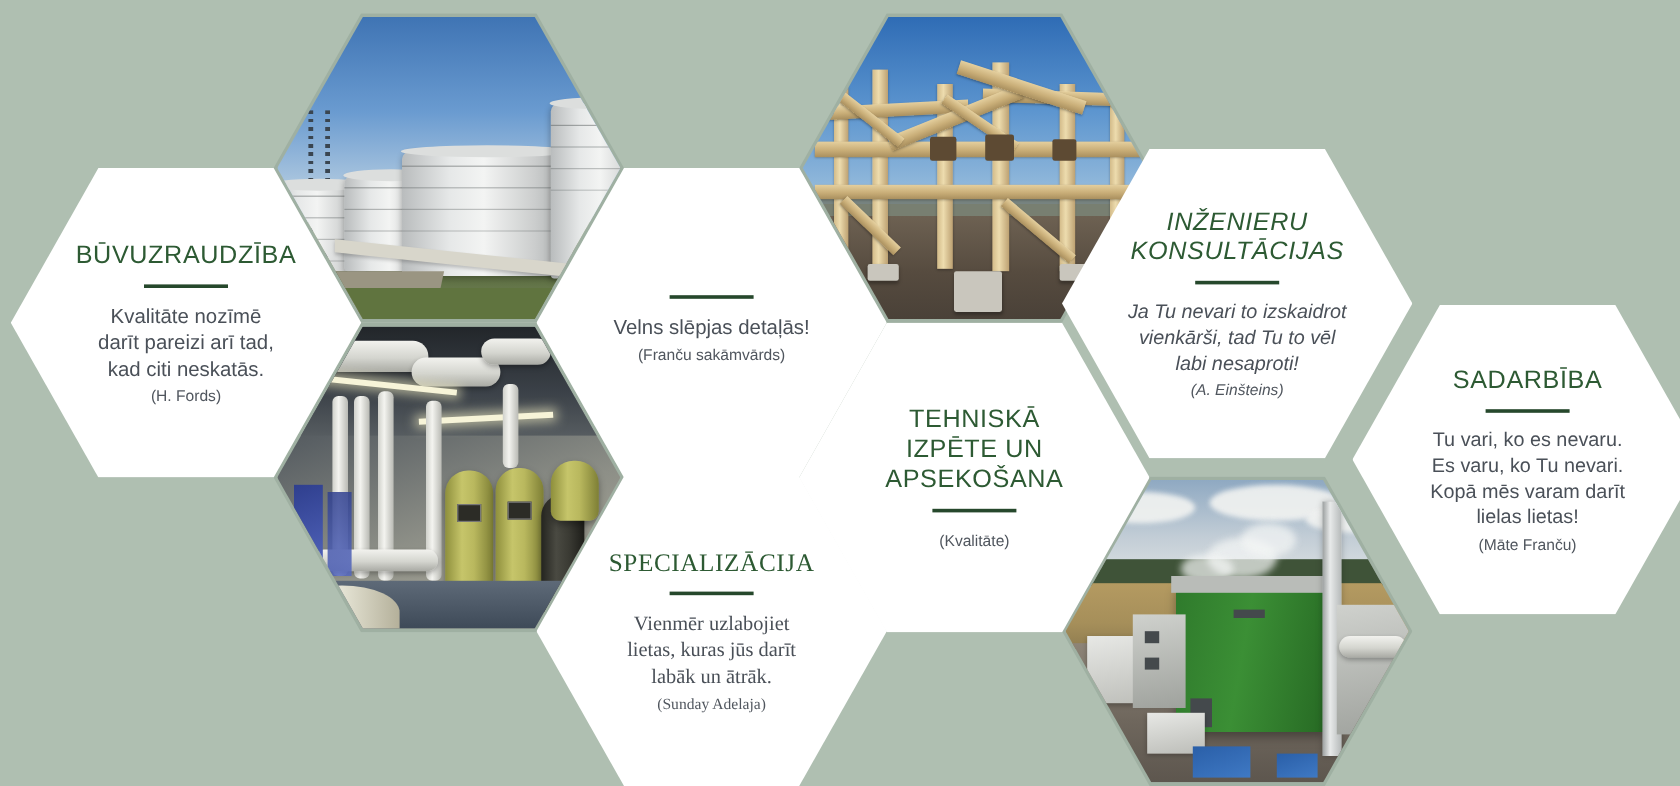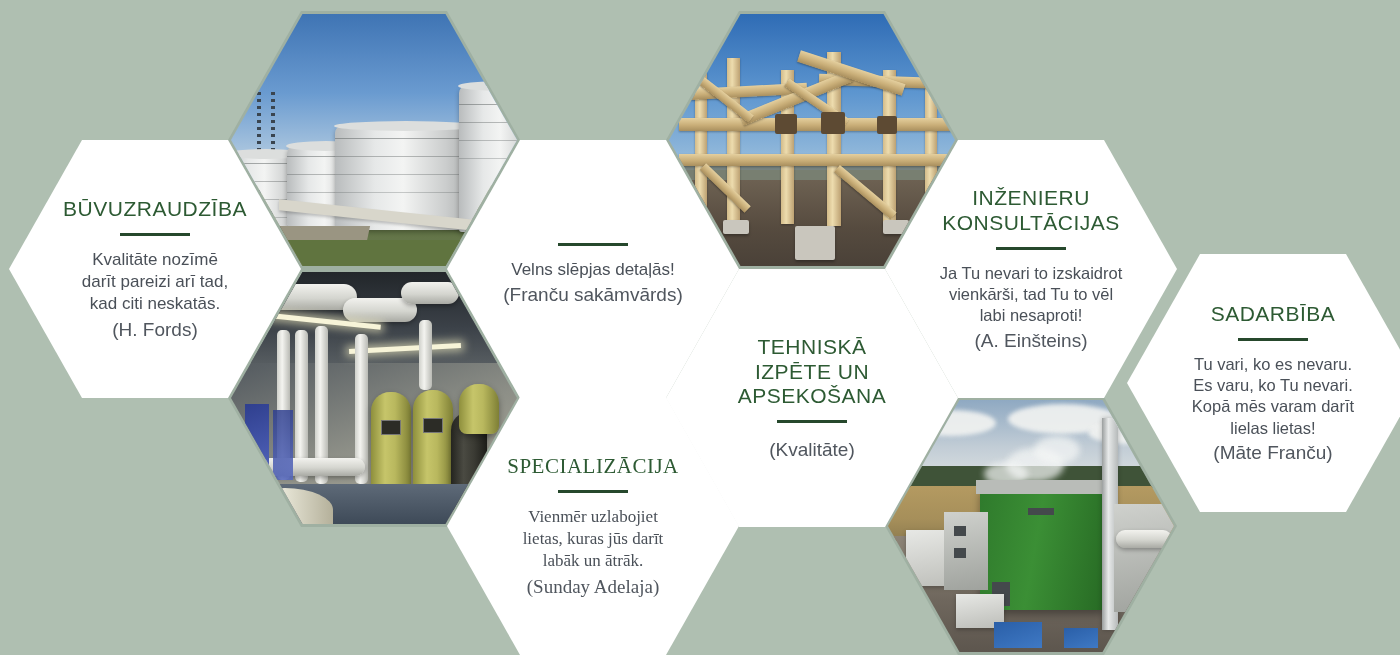--- a/index.html
+++ b/index.html
@@ -60,21 +60,21 @@
   .hex-quote{
     color:#4a5058;
     font-size:17px;
     line-height:1.3;
     text-align:center;
     margin:0;
     white-space:pre-line;
   }
   .hex-author{
     color:#50565e;
-    font-size:19px;
+    font-size:13px;
     text-align:right;
     margin-top:3px;
   }
 
   
   .scene{position:absolute;inset:0;}
 
   
   .tanks-sky{position:absolute;left:0;top:0;right:0;height:70%;
     background:linear-gradient(#3f74b4 0%,#6a9bd0 45%,#a8c4de 78%,#cfdcea 100%);}
@@ -298,21 +298,21 @@
   </div>
 
   <div class="hex text" style="left:666px;top:269px;">
     <div class="hex-title" style="white-space:pre-line;">TEHNISKĀ
 IZPĒTE UN
 APSEKOŠANA</div>
     <div class="hex-rule"></div>
     <div class="hex-author">(Kvalitāte)</div>
   </div>
 
-  <div class="hex text" style="left:885px;top:140px;padding:0 30px;">
+  <div class="hex text" style="left:885px;top:124px;padding:0 30px;font-style:italic;">
     <div class="hex-title" style="white-space:pre-line;">INŽENIERU
 KONSULTĀCIJAS</div>
     <div class="hex-rule"></div>
     <div class="hex-quote" style="font-size:16.5px;">Ja Tu nevari to izskaidrot
 vienkārši, tad Tu to vēl
 labi nesaproti!</div>
     <div class="hex-author">(A. Einšteins)</div>
   </div>
 
   <div class="hex text" style="left:1127px;top:254px;padding:0 34px;">

